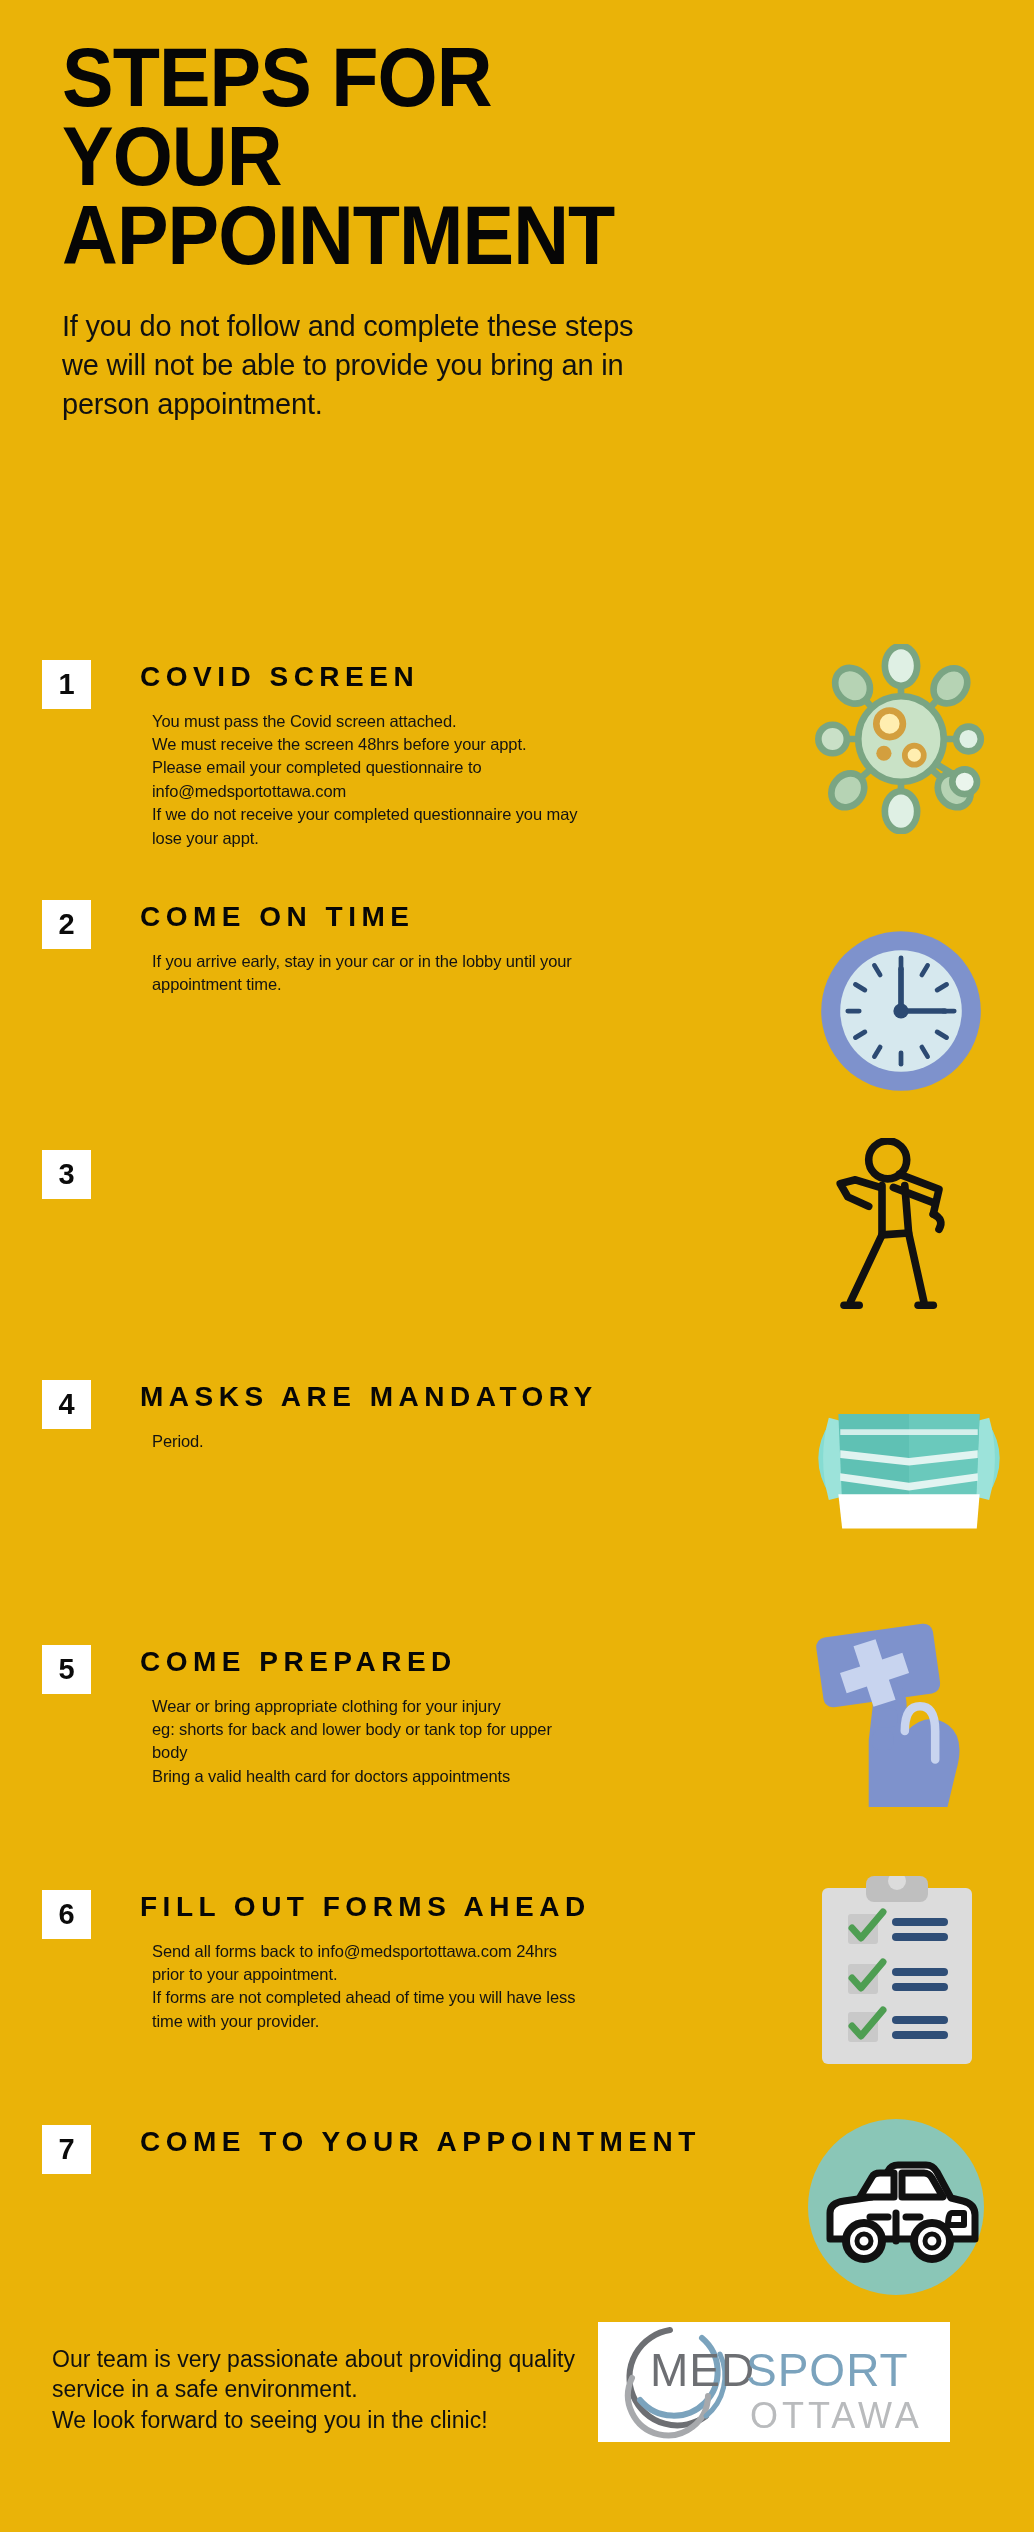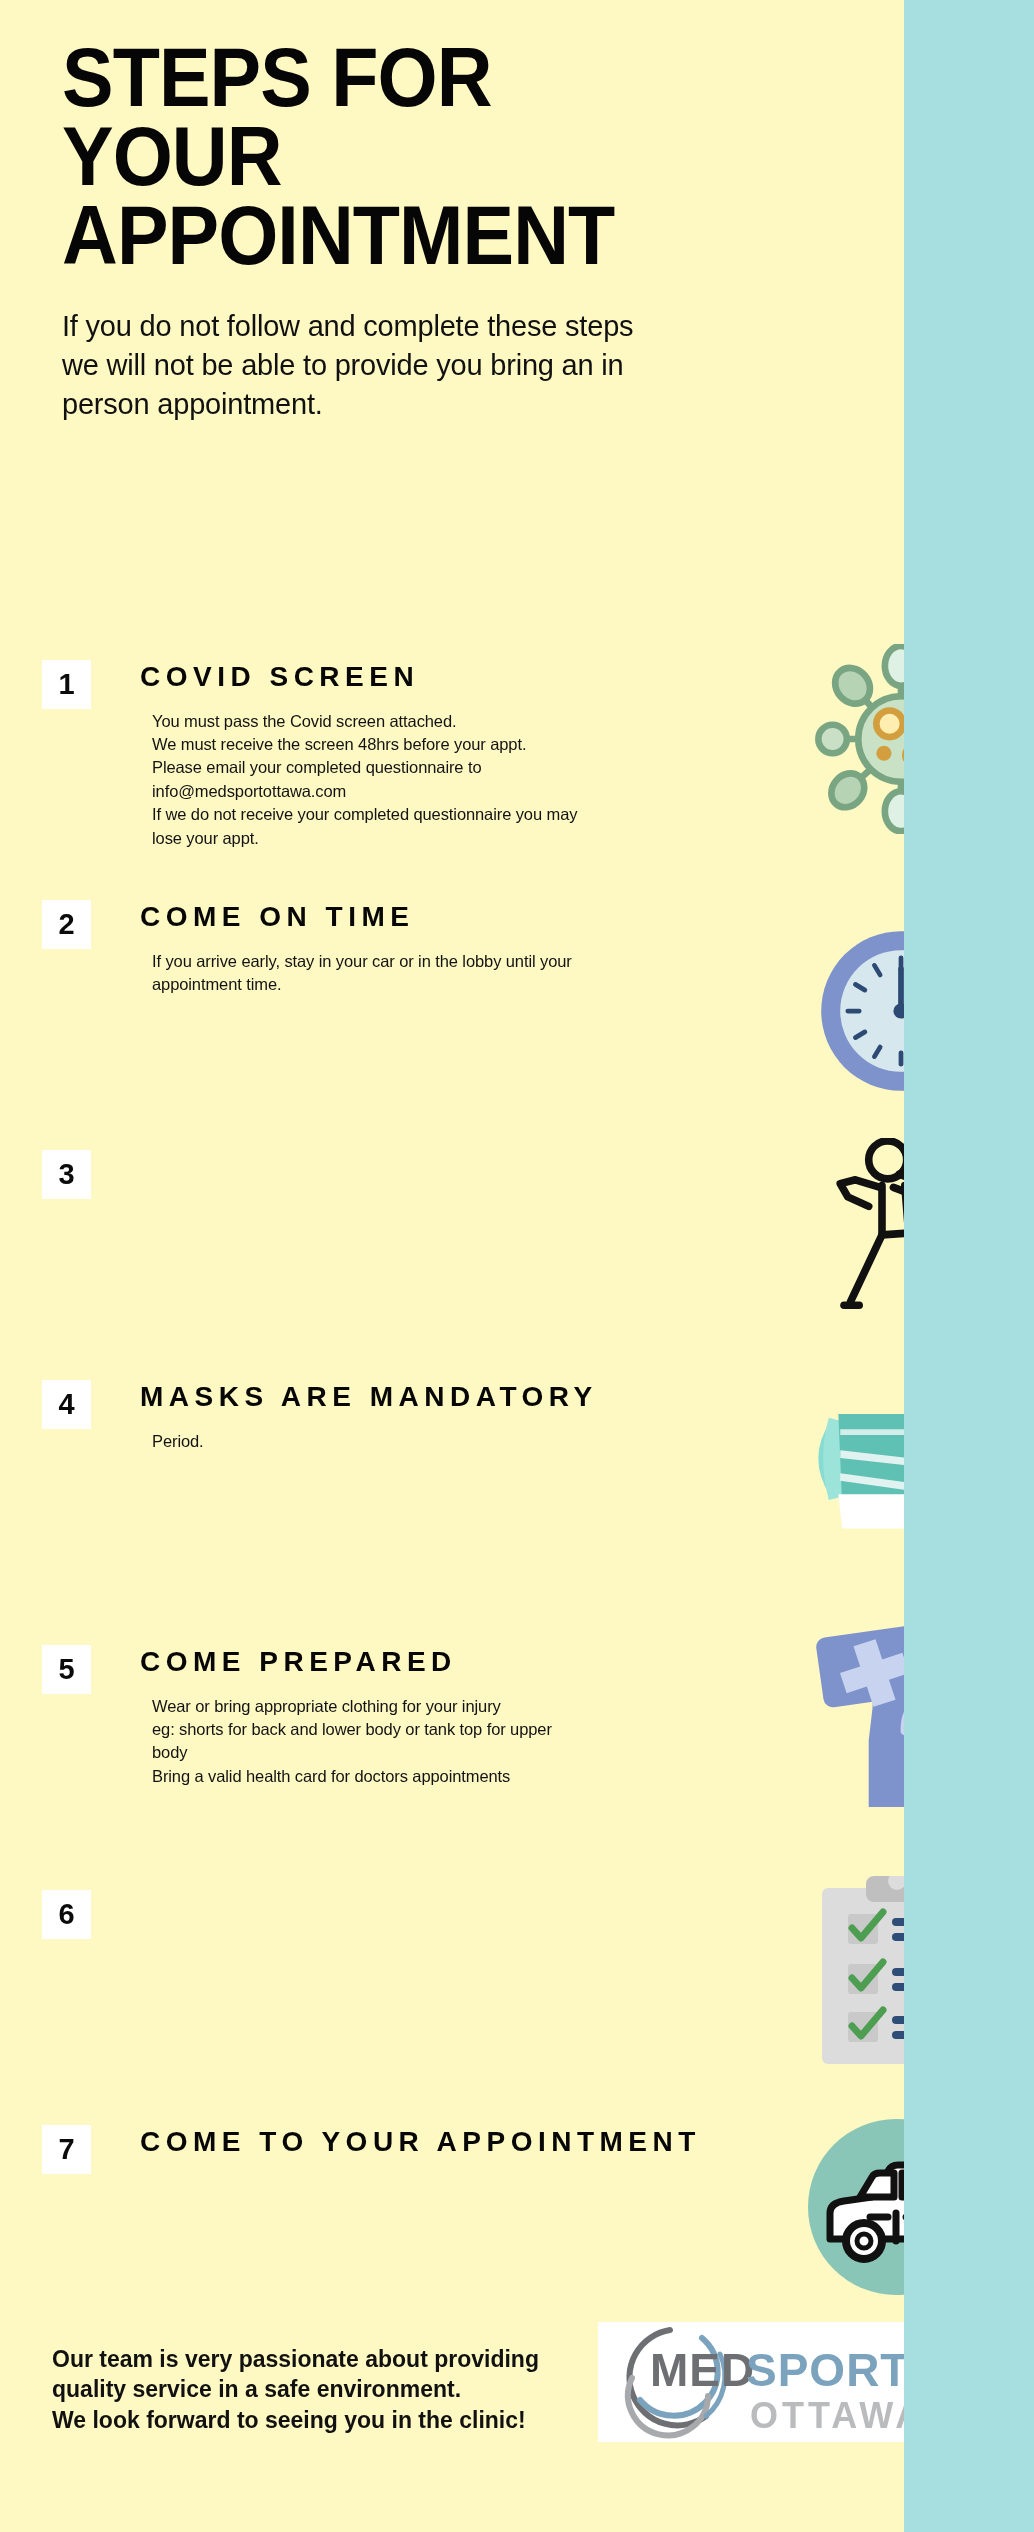--- a/index.html
+++ b/index.html
@@ -5,23 +5,23 @@
 <style>
   * { box-sizing: border-box; margin: 0; padding: 0; }
   html, body {
     width: 1034px;
     height: 2532px;
     background: #a7dfe0;
     font-family: "Liberation Sans", sans-serif;
   }
   .poster {
     position: relative;
-    width: 904px;
+    width: 1034px;
     height: 2532px;
-    background: #fef9c3;
+    background: #eab308;
     overflow: hidden;
   }
 
   
   .header {
     position: absolute;
     left: 62px;
     top: 38px;
     width: 880px;
   }
@@ -107,21 +107,20 @@
   }
   .step-icon svg { display: block; width: 100%; height: 100%; }
 
   
   .footer {
     position: absolute;
     left: 0;
     top: 2320px;
     width: 1034px;
     height: 212px;
-    font-weight: bold;
   }
   .footer-text {
     position: absolute;
     left: 52px;
     top: 24px;
     width: 560px;
     font-size: 23px;
     line-height: 1.32;
     color: #111111;
     white-space: pre-line;
@@ -289,20 +288,27 @@
           <g fill="#c8d4ef">
             <path d="M54 28 L78 24 L82 46 L104 42 L108 64 L86 68 L90 90 L66 94 L62 72 L40 76 L36 54 L58 50 Z" transform="rotate(-8 72 58)"></path>
           </g>
           <path d="M104 120 q0 -26 16 -26 q16 0 16 26 l0 30" fill="none" stroke="#c8d4ef" stroke-width="9" stroke-linecap="round"></path>
         </svg>
       </div>
     </div>
 
     <div class="step" style="height:235px">
       <div class="step-badge">6</div>
+      <div class="step-body">
+        <div class="step-title">FILL OUT FORMS AHEAD</div>
+        <div class="step-text">Send all forms back to info@medsportottawa.com 24hrs
+prior to your appointment.
+If forms are not completed ahead of time you will have less
+time with your provider.</div>
+      </div>
       <div class="step-icon" style="top:-14px;right:58px;width:158px;height:190px">
         <svg viewBox="0 0 158 190" xmlns="http://www.w3.org/2000/svg">
           <rect x="4" y="12" width="150" height="176" rx="6" fill="#dcdcdc"></rect>
           <rect x="48" y="0" width="62" height="26" rx="8" fill="#bfbfbf"></rect>
           <circle cx="79" cy="5" r="9" fill="#dcdcdc"></circle>
           <g>
             <rect x="30" y="38" width="30" height="30" rx="3" fill="#c9c9c9"></rect>
             <path d="M34 52 l9 10 l22 -26" fill="none" stroke="#4e9e52" stroke-width="7" stroke-linecap="round" stroke-linejoin="round"></path>
             <rect x="74" y="42" width="56" height="8" rx="4" fill="#2f4e77"></rect>
             <rect x="74" y="57" width="56" height="8" rx="4" fill="#2f4e77"></rect>

